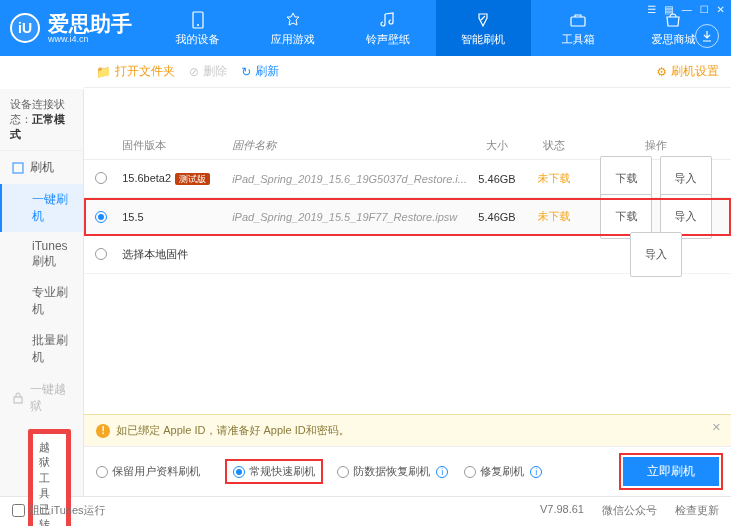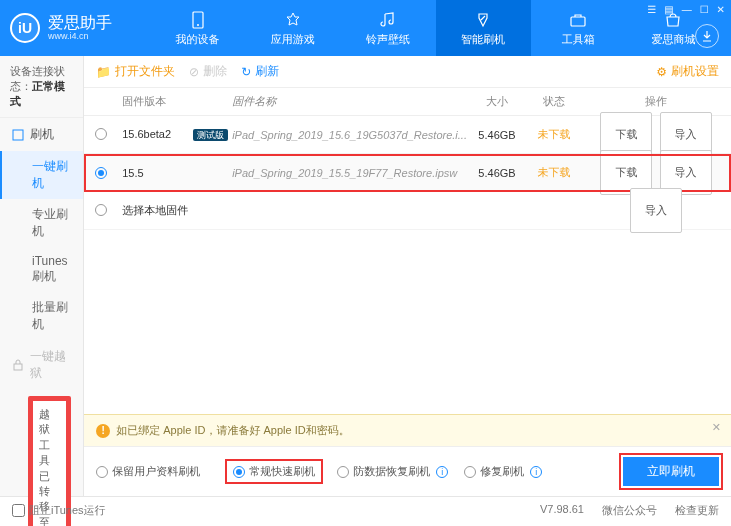--- a/index.html
+++ b/index.html
@@ -1,59 +1,59 @@
 <!DOCTYPE html>
 <html><head>
 <meta charset="utf-8">
 <style>
 * { margin: 0; padding: 0; box-sizing: border-box; font-family: "Microsoft YaHei", Arial, sans-serif; }
 body { width: 731px; height: 526px; background: #fff; font-size: 12px; color: #333; overflow: hidden; }
 .titlebar { height: 56px; background: #1a8cff; display: flex; align-items: center; padding: 0 10px; color: #fff; position: relative; }
 .logo-wrap { display: flex; align-items: center; gap: 8px; width: 140px; }
 .logo-circle { width: 30px; height: 30px; border: 2px solid #fff; border-radius: 50%; display: flex; align-items: center; justify-content: center; font-weight: bold; font-size: 14px; background: rgba(255,255,255,0.1); }
 .logo-text { display: flex; flex-direction: column; line-height: 1.1; }
-.logo-text .main { font-size: 16px; font-weight: normal; }
+.logo-text .main { font-size: 21px; font-weight: bold; }
 .logo-text .sub { font-size: 9px; opacity: 0.85; }
 .topnav { display: flex; flex: 1; height: 100%; }
 .topnav-item { flex: 1; display: flex; flex-direction: column; align-items: center; justify-content: center; gap: 2px; cursor: pointer; font-size: 11px; }
 .topnav-item.active { background: #0070e0; }
 .topnav-item .icon { width: 20px; height: 20px; display: flex; align-items: center; justify-content: center; }
 .win-controls { position: absolute; top: 4px; right: 6px; display: flex; gap: 8px; font-size: 10px; opacity: 0.9; }
 .win-controls span { cursor: pointer; }
 .down-circle { position: absolute; right: 12px; bottom: 8px; width: 24px; height: 24px; border: 1.5px solid rgba(255,255,255,0.7); border-radius: 50%; display: flex; align-items: center; justify-content: center; color: #fff; cursor: pointer; }
 .body-wrap { display: flex; height: 440px; }
-.sidebar { width: 150px; background: #f8f8f8; border-right: 1px solid #e6e6e6; display: flex; flex-direction: column; }
+.sidebar { width: 150px; background: #f8f8f8; border-right: 1px solid #e6e6e6; display: flex; flex-direction: column; margin-top: 33px; }
 .conn-status { padding: 8px 10px; font-size: 11px; color: #666; border-bottom: 1px solid #eee; }
 .conn-status b { color: #333; }
 .sb-section { font-size: 12px; }
 .sb-head { display: flex; align-items: center; gap: 6px; padding: 8px 12px; color: #555; cursor: pointer; }
 .sb-head .sq { width: 12px; height: 12px; display: inline-block; }
 .sb-item { padding: 7px 12px 7px 32px; color: #666; cursor: pointer; }
 .sb-item.active { background: #e8f2ff; color: #1a8cff; border-left: 2px solid #1a8cff; padding-left: 30px; }
 .sb-box { margin: 6px 12px 6px 28px; padding: 6px; background: #fff; border: 5px solid #ef4444; border-radius: 2px; font-size: 11px; line-height: 1.4; color: #666; }
 .main { flex: 1; display: flex; flex-direction: column; }
 .toolbar { height: 32px; display: flex; align-items: center; padding: 0 12px; gap: 14px; font-size: 12px; color: #666; border-bottom: 1px solid #eee; }
 .toolbar .tb { display: flex; align-items: center; gap: 4px; cursor: pointer; }
 .toolbar .tb.disabled { color: #ccc; }
 .toolbar .tb.orange { color: #f39c12; }
 .toolbar .tb.blue { color: #1a8cff; }
 .tb-right { margin-left: auto; color: #f39c12; cursor: pointer; display: flex; align-items: center; gap: 4px; }
-.thead { height: 28px; display: flex; align-items: center; font-size: 11px; color: #888; border-bottom: 1px solid #eee; }
+.thead { height: 28px; display: flex; align-items: center; font-size: 11px; color: #888; border-bottom: 1px solid #eee; margin-top: 44px; }
 .col-radio { width: 34px; text-align: center; }
 .col-ver { width: 110px; padding-left: 4px; }
 .col-name { flex: 1; padding-left: 4px; font-style: italic; }
 .col-size { width: 60px; text-align: center; }
 .col-status { width: 54px; text-align: center; }
 .col-ops { width: 150px; text-align: center; }
 .row { height: 38px; display: flex; align-items: center; font-size: 11px; border-bottom: 1px solid #f3f3f3; }
 .row.highlight { outline: 2px solid #e33; outline-offset: -2px; background: #fafafa; }
 .row .radio { width: 12px; height: 12px; border: 1px solid #999; border-radius: 50%; display: inline-flex; align-items: center; justify-content: center; margin: auto; cursor: pointer; }
 .row .radio.checked::after { content: ""; width: 6px; height: 6px; background: #1a8cff; border-radius: 50%; }
 .row .radio.checked { border-color: #1a8cff; }
-.badge-test { background: #0c4a6e; color: #fff; font-size: 9px; padding: 1px 4px; border-radius: 2px; margin-left: 22px; }
+.badge-test { background: #c2410c; color: #fff; font-size: 9px; padding: 1px 4px; border-radius: 2px; margin-left: 4px; }
 .row .name { color: #999; white-space: nowrap; overflow: hidden; text-overflow: ellipsis; }
 .row .status { color: #f5a623; }
 .btn-sm { display: inline-block; padding: 14px 14px; border: 1px solid #ccc; background: #fff; font-size: 11px; color: #555; cursor: pointer; border-radius: 2px; margin: 0 2px; }
 .notice { margin-top: auto; background: #fffbe6; border-top: 1px solid #f0e0a0; padding: 8px 12px; font-size: 11px; color: #8a7a3a; display: flex; align-items: center; gap: 6px; position: relative; }
 .notice .warn { width: 14px; height: 14px; background: #f5a623; border-radius: 50%; color: #fff; display: flex; align-items: center; justify-content: center; font-size: 10px; font-weight: bold; }
 .notice .close { position: absolute; right: 10px; top: 6px; cursor: pointer; color: #aaa; }
 .options-bar { padding: 10px 12px; display: flex; align-items: center; gap: 16px; font-size: 11px; color: #555; border-top: 1px solid #eee; }
 .opt { display: flex; align-items: center; gap: 4px; cursor: pointer; }
 .opt .radio { width: 12px; height: 12px; border: 1px solid #999; border-radius: 50%; display: inline-flex; align-items: center; justify-content: center; }
 .opt.sel .radio { border-color: #1a8cff; }
@@ -153,22 +153,22 @@
     <div class="sb-section">
       <div class="sb-head">
         <span class="sq">
             <svg width="12" height="12" viewBox="0 0 12 12">
               <rect x="1" y="1" width="10" height="10" fill="none" stroke="#1a8cff" stroke-width="1"></rect>
             </svg>
           </span>
         <span>刷机</span>
       </div>
       <div class="sb-item active">一键刷机</div>
+      <div class="sb-item">iTunes刷机</div>
       <div class="sb-item">专业刷机</div>
-      <div class="sb-item">iTunes刷机</div>
       <div class="sb-item">批量刷机</div>
     </div>
     <div class="sb-section">
       <div class="sb-head" style="color:#bbb">
         <span class="sq">
             <svg width="12" height="12" viewBox="0 0 12 12">
               <rect x="2" y="5" width="8" height="6" fill="none" stroke="#bbb"></rect>
               <path d="M4 5V3a2 2 0 014 0v2" fill="none" stroke="#bbb"></path>
             </svg>
           </span>

